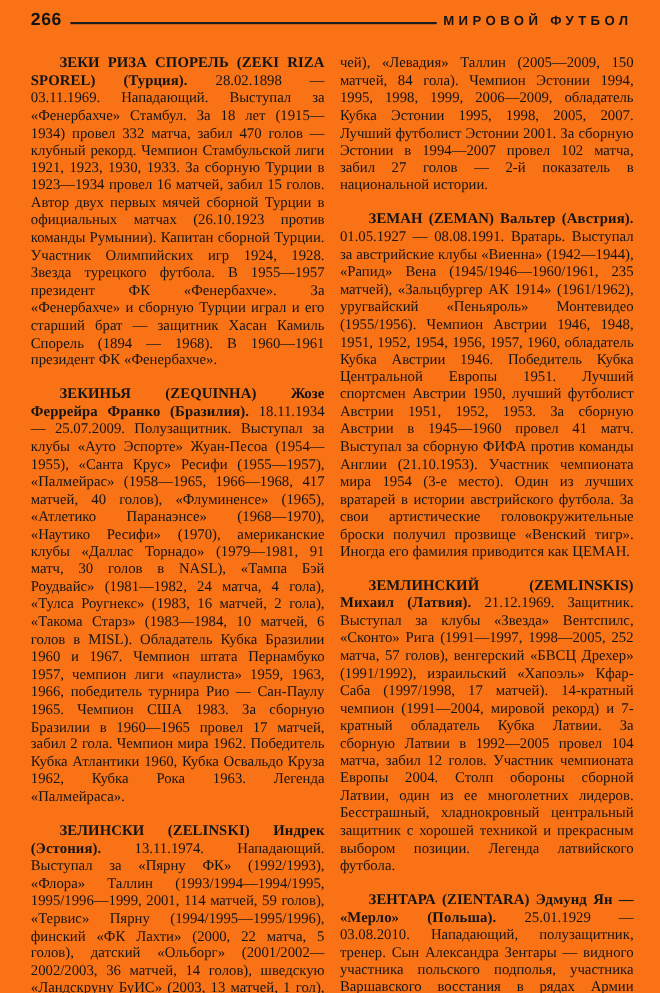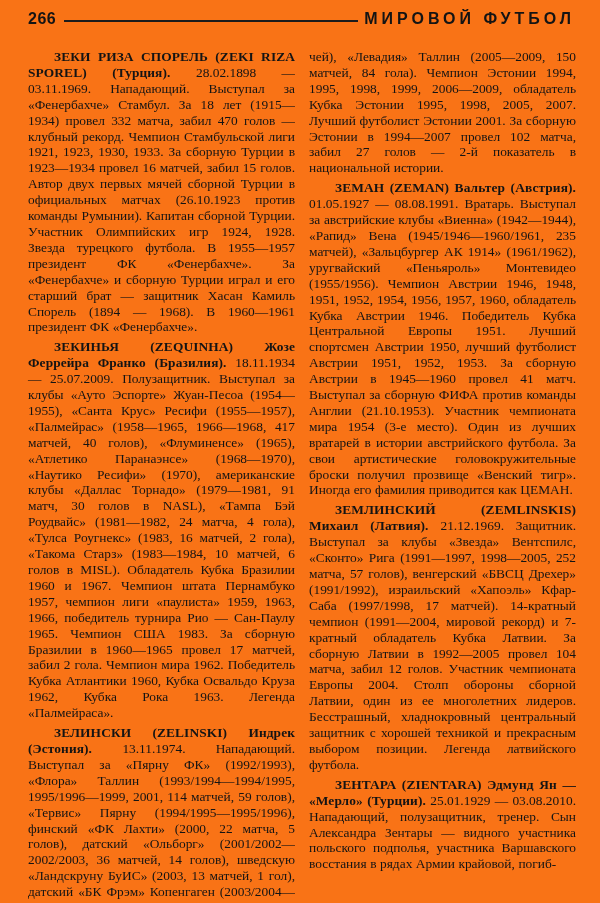--- a/index.html
+++ b/index.html
@@ -27,21 +27,21 @@
     font-size: 16px;
     letter-spacing: 0.5px;
   }
   .header-rule {
     flex: 1;
     height: 0;
     border-bottom: 2px solid #1c1c1c;
     margin: 4px 6px 0 8px;
   }
   .running-title {
-    font-size: 16px;
+    font-size: 12px;
     letter-spacing: 4px;
     white-space: nowrap;
   }
   .columns {
     display: flex;
     gap: 14px;
     padding: 9px 24px 0 28px;
   }
   .col {
     width: 267px;
@@ -52,21 +52,21 @@
     hyphens: auto;
     -webkit-hyphens: auto;
     word-spacing: 0.2px;
   }
   .col p {
     margin: 0;
     padding: 0;
   }
   .col p.entry {
     text-indent: 26px;
-    margin-top: 4px;
+    margin-top: 15px;
   }
   .col p.entry:first-child {
     margin-top: 12px;
   }
   .col p.continuation {
     text-indent: 0;
     margin-top: 12px;
   }
   .col b {
     letter-spacing: 0.1px;
@@ -84,16 +84,16 @@
   <div class="columns">
     <div class="col">
         <p class="entry"><b>ЗЕКИ РИЗА СПОРЕЛЬ (ZEKI RIZA SPOREL) (Турция). </b>28.02.1898 — 03.11.1969. Нападающий. Выступал за «Фенербахче» Стамбул. За 18 лет (1915—1934) провел 332 матча, забил 470 голов — клубный рекорд. Чемпион Стамбульской лиги 1921, 1923, 1930, 1933. За сборную Турции в 1923—1934 провел 16 матчей, забил 15 голов. Автор двух первых мячей сборной Турции в официальных матчах (26.10.1923 против команды Румынии). Капитан сборной Турции. Участник Олимпийских игр 1924, 1928. Звезда турецкого футбола. В 1955—1957 президент ФК «Фенербахче». За «Фенербахче» и сборную Турции играл и его старший брат — защитник Хасан Камиль Спорель (1894 — 1968). В 1960—1961 президент ФК «Фенербахче».</p>
         <p class="entry"><b>ЗЕКИНЬЯ (ZEQUINHA) Жозе Феррейра Франко (Бразилия). </b>18.11.1934 — 25.07.2009. Полузащитник. Выступал за клубы «Ауто Эспорте» Жуан-Песоа (1954—1955), «Санта Крус» Ресифи (1955—1957), «Палмейрас» (1958—1965, 1966—1968, 417 матчей, 40 голов), «Флуминенсе» (1965), «Атлетико Паранаэнсе» (1968—1970), «Наутико Ресифи» (1970), американские клубы «Даллас Торнадо» (1979—1981, 91 матч, 30 голов в NASL), «Тампа Бэй Роудвайс» (1981—1982, 24 матча, 4 гола), «Тулса Роугнекс» (1983, 16 матчей, 2 гола), «Такома Старз» (1983—1984, 10 матчей, 6 голов в MISL). Обладатель Кубка Бразилии 1960 и 1967. Чемпион штата Пернамбуко 1957, чемпион лиги «паулиста» 1959, 1963, 1966, победитель турнира Рио — Сан-Паулу 1965. Чемпион США 1983. За сборную Бразилии в 1960—1965 провел 17 матчей, забил 2 гола. Чемпион мира 1962. Победитель Кубка Атлантики 1960, Кубка Освальдо Круза 1962, Кубка Рока 1963. Легенда «Палмейраса».</p>
         <p class="entry"><b>ЗЕЛИНСКИ (ZELINSKI) Индрек (Эстония). </b>13.11.1974. Нападающий. Выступал за «Пярну ФК» (1992/1993), «Флора» Таллин (1993/1994—1994/1995, 1995/1996—1999, 2001, 114 матчей, 59 голов), «Тервис» Пярну (1994/1995—1995/1996), финский «ФК Лахти» (2000, 22 матча, 5 голов), датский «Ольборг» (2001/2002—2002/2003, 36 матчей, 14 голов), шведскую «Ландскруну БуИС» (2003, 13 матчей, 1 гол), датский «БК Фрэм» Копенгаген (2003/2004—2004/2005, 9 мат-</p>
       </div>
     <div class="col">
         <p class="continuation">чей), «Левадия» Таллин (2005—2009, 150 матчей, 84 гола). Чемпион Эстонии 1994, 1995, 1998, 1999, 2006—2009, обладатель Кубка Эстонии 1995, 1998, 2005, 2007. Лучший футболист Эстонии 2001. За сборную Эстонии в 1994—2007 провел 102 матча, забил 27 голов — 2-й показатель в национальной истории.</p>
         <p class="entry"><b>ЗЕМАН (ZEMAN) Вальтер (Австрия). </b>01.05.1927 — 08.08.1991. Вратарь. Выступал за австрийские клубы «Виенна» (1942—1944), «Рапид» Вена (1945/1946—1960/1961, 235 матчей), «Зальцбургер АК 1914» (1961/1962), уругвайский «Пеньяроль» Монтевидео (1955/1956). Чемпион Австрии 1946, 1948, 1951, 1952, 1954, 1956, 1957, 1960, обладатель Кубка Австрии 1946. Победитель Кубка Центральной Европы 1951. Лучший спортсмен Австрии 1950, лучший футболист Австрии 1951, 1952, 1953. За сборную Австрии в 1945—1960 провел 41 матч. Выступал за сборную ФИФА против команды Англии (21.10.1953). Участник чемпионата мира 1954 (3-е место). Один из лучших вратарей в истории австрийского футбола. За свои артистические головокружительные броски получил прозвище «Венский тигр». Иногда его фамилия приводится как ЦЕМАН.</p>
         <p class="entry"><b>ЗЕМЛИНСКИЙ (ZEMLINSKIS) Михаил (Латвия). </b>21.12.1969. Защитник. Выступал за клубы «Звезда» Вентспилс, «Сконто» Рига (1991—1997, 1998—2005, 252 матча, 57 голов), венгерский «БВСЦ Дрехер» (1991/1992), израильский «Хапоэль» Кфар-Саба (1997/1998, 17 матчей). 14-кратный чемпион (1991—2004, мировой рекорд) и 7-кратный обладатель Кубка Латвии. За сборную Латвии в 1992—2005 провел 104 матча, забил 12 голов. Участник чемпионата Европы 2004. Столп обороны сборной Латвии, один из ее многолетних лидеров. Бесстрашный, хладнокровный центральный защитник с хорошей техникой и прекрасным выбором позиции. Легенда латвийского футбола.</p>
-        <p class="entry"><b>ЗЕНТАРА (ZIENTARA) Эдмунд Ян — «Мерло» (Турции). </b>25.01.1929 — 03.08.2010. Нападающий, полузащитник, тренер. Сын Александра Зентары — видного участника польского подполья, участника Варшавского восстания в рядах Армии крайовой, погиб-</p>
+        <p class="entry"><b>ЗЕНТАРА (ZIENTARA) Эдмунд Ян — «Мерло» (Польша). </b>25.01.1929 — 03.08.2010. Нападающий, полузащитник, тренер. Сын Александра Зентары — видного участника польского подполья, участника Варшавского восстания в рядах Армии крайовой, погиб-</p>
       </div>
   </div>
 </div>
 
 </body></html>

